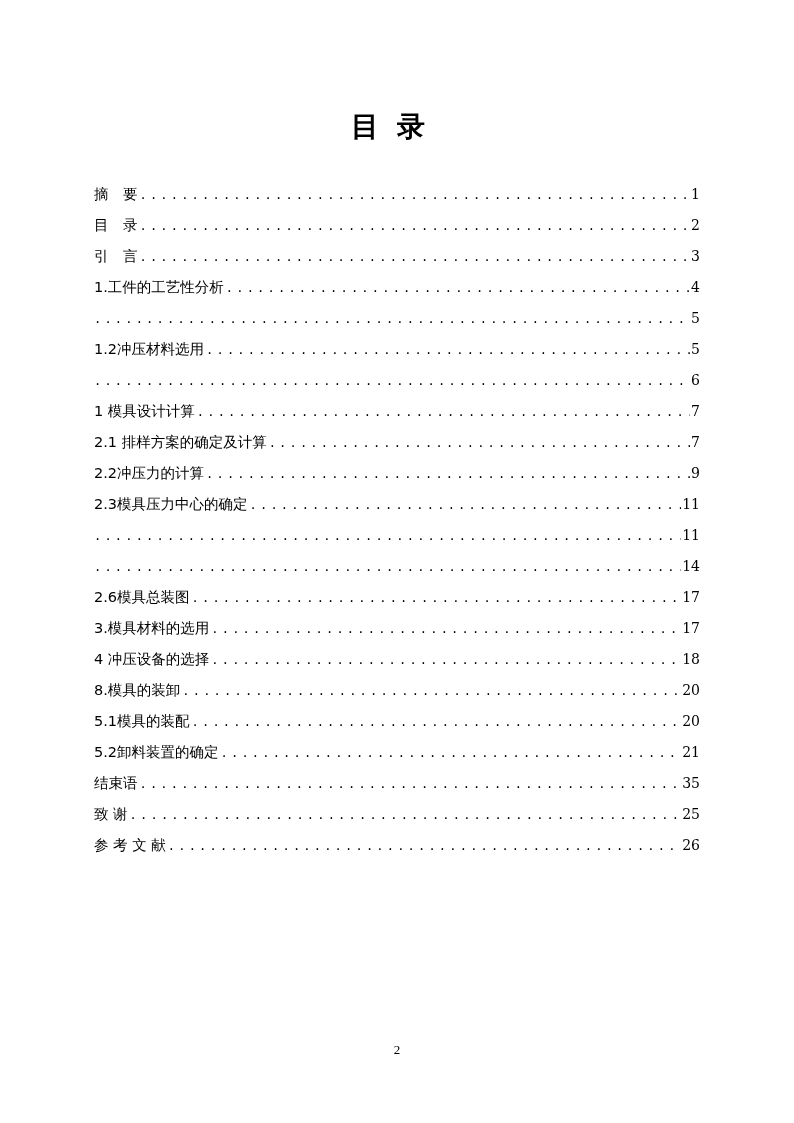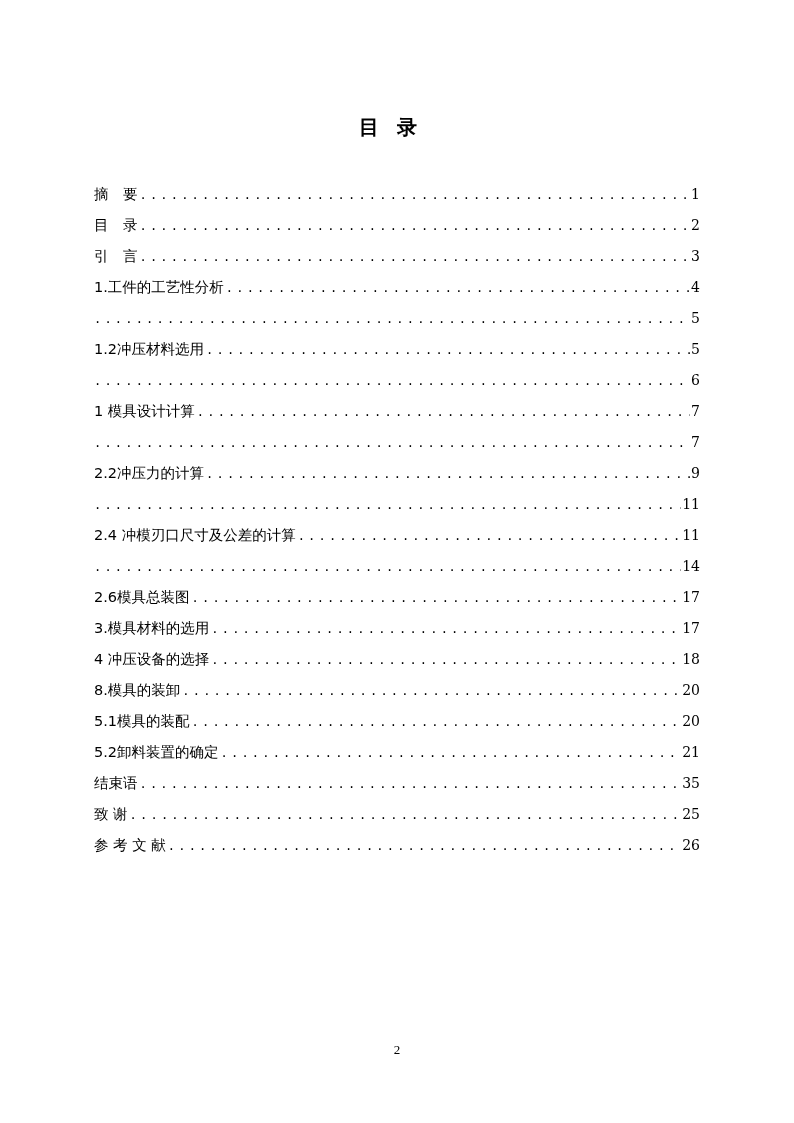--- a/index.html
+++ b/index.html
@@ -14,21 +14,21 @@
       overflow: hidden;
       font-family: "DejaVu Sans", "Liberation Sans", sans-serif;
       color: #000000;
     }
     .title {
       position: absolute;
       top: 113px;
       left: 0;
       width: 794px;
       text-align: center;
-      font-size: 20px;
+      font-size: 28px;
       font-weight: bold;
       letter-spacing: 18px;
       line-height: 28px;
     }
     .toc {
       position: absolute;
       top: 182px;
       left: 94px;
       width: 606px;
     }
@@ -106,34 +106,35 @@
   <div class="toc-row">
       <span class="toc-dots">......................................................................................................</span>
       <span class="toc-page">6</span>
     </div>
   <div class="toc-row">
       <span class="toc-label">1 模具设计计算</span>
       <span class="toc-dots">......................................................................................................</span>
       <span class="toc-page">7</span>
     </div>
   <div class="toc-row">
+      <span class="toc-label">2.1 排样方案的确定及计算</span>
       <span class="toc-dots">......................................................................................................</span>
       <span class="toc-page">7</span>
     </div>
   <div class="toc-row">
       <span class="toc-label">2.2冲压力的计算</span>
       <span class="toc-dots">......................................................................................................</span>
       <span class="toc-page">9</span>
     </div>
   <div class="toc-row">
+      <span class="toc-label">2.3模具压力中心的确定</span>
       <span class="toc-dots">......................................................................................................</span>
       <span class="toc-page">11</span>
     </div>
   <div class="toc-row">
-      <span class="toc-label">2.4 冲模刃口尺寸及公差的计算</span>
       <span class="toc-dots">......................................................................................................</span>
       <span class="toc-page">11</span>
     </div>
   <div class="toc-row">
       <span class="toc-dots">......................................................................................................</span>
       <span class="toc-page">14</span>
     </div>
   <div class="toc-row">
       <span class="toc-label">2.6模具总装图</span>
       <span class="toc-dots">......................................................................................................</span>

